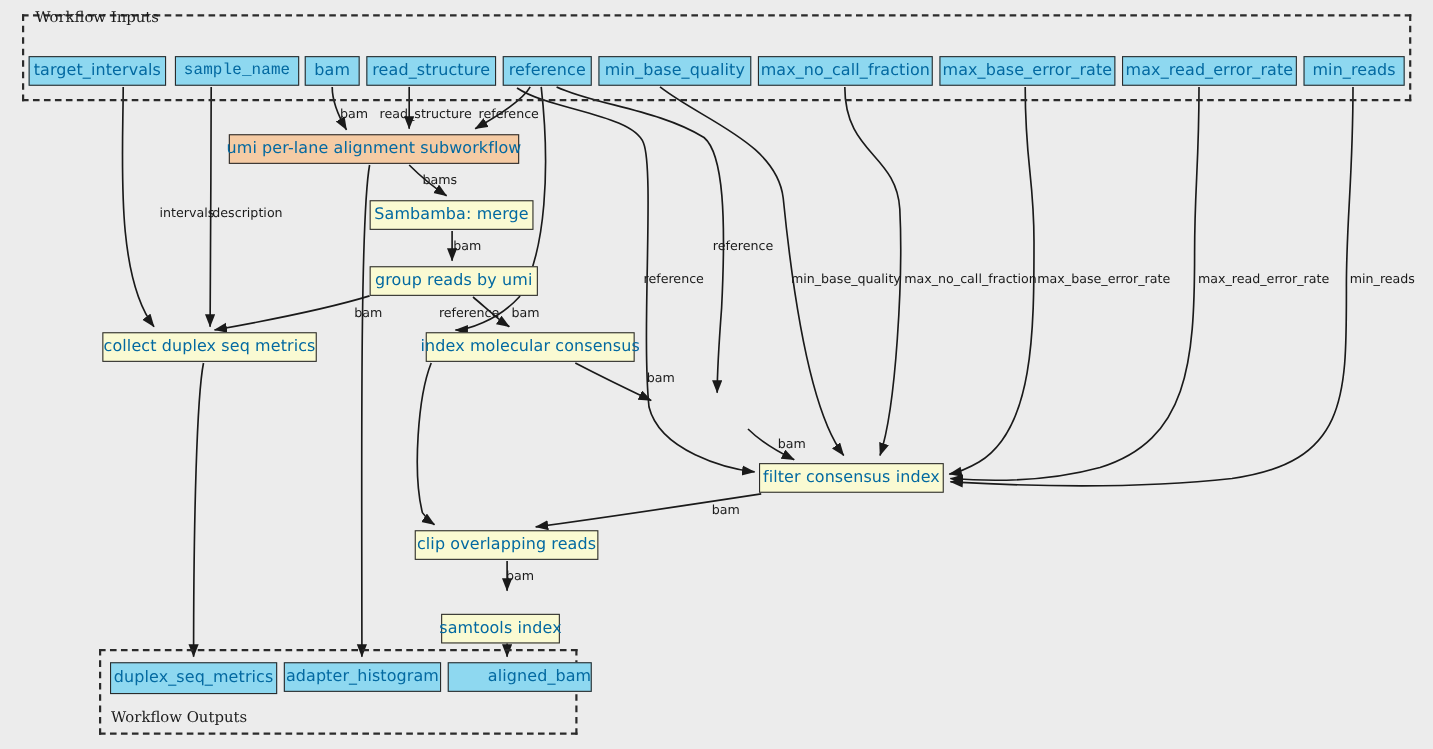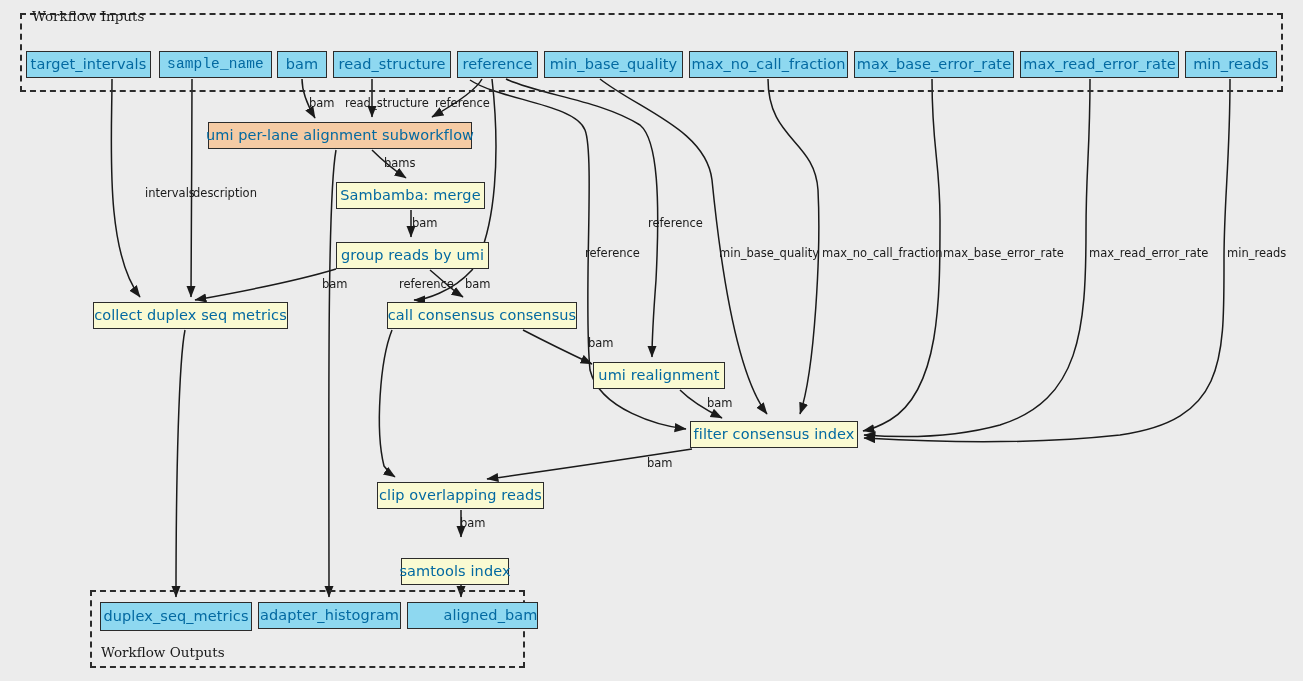--- a/index.html
+++ b/index.html
@@ -149,22 +149,21 @@
   <div class="node node-input" style="left:544px; top:51px; width:139px; height:27px;">min_base_quality</div>
   <div class="node node-input" style="left:689px; top:51px; width:159px; height:27px;">max_no_call_fraction</div>
   <div class="node node-input" style="left:854px; top:51px; width:160px; height:27px;">max_base_error_rate</div>
   <div class="node node-input" style="left:1020px; top:51px; width:159px; height:27px;">max_read_error_rate</div>
   <div class="node node-input" style="left:1185px; top:51px; width:92px; height:27px;">min_reads</div>
 
   <div class="node node-subworkflow" style="left:208px; top:122px; width:264px; height:27px;">umi per-lane alignment subworkflow</div>
   <div class="node node-process" style="left:336px; top:182px; width:149px; height:27px;">Sambamba: merge</div>
   <div class="node node-process" style="left:336px; top:242px; width:153px; height:27px;">group reads by umi</div>
   <div class="node node-process" style="left:93px; top:302px; width:195px; height:27px;">collect duplex seq metrics</div>
-  <div class="node node-process" style="left:387px; top:302px; width:190px; height:27px;">call consensus consensus</div>
-  <div class="node node-process" style="left:593px; top:362px; width:132px; height:27px;">umi realignment</div>
+  <div class="node node-process" style="left:387px; top:302px; width:190px; height:27px;">index molecular consensus</div>
   <div class="node node-process" style="left:690px; top:421px; width:168px; height:27px;">filter consensus index</div>
   <div class="node node-process" style="left:377px; top:482px; width:167px; height:27px;">clip overlapping reads</div>
   <div class="node node-process" style="left:401px; top:558px; width:108px; height:27px;text-align:center;">samtools index</div>
 
   <div class="node node-output" style="left:100px; top:602px; width:152px; height:29px;">duplex_seq_metrics</div>
   <div class="node node-output" style="left:258px; top:602px; width:143px; height:27px;">adapter_histogram</div>
   <div class="node node-output" style="left:407px; top:602px; width:131px; height:27px;padding-left:36px;">aligned_bam</div>
 
   <div class="edge-label" style="left:309px; top:98px;">bam</div>
   <div class="edge-label" style="left:345px; top:98px;">read_structure</div>

